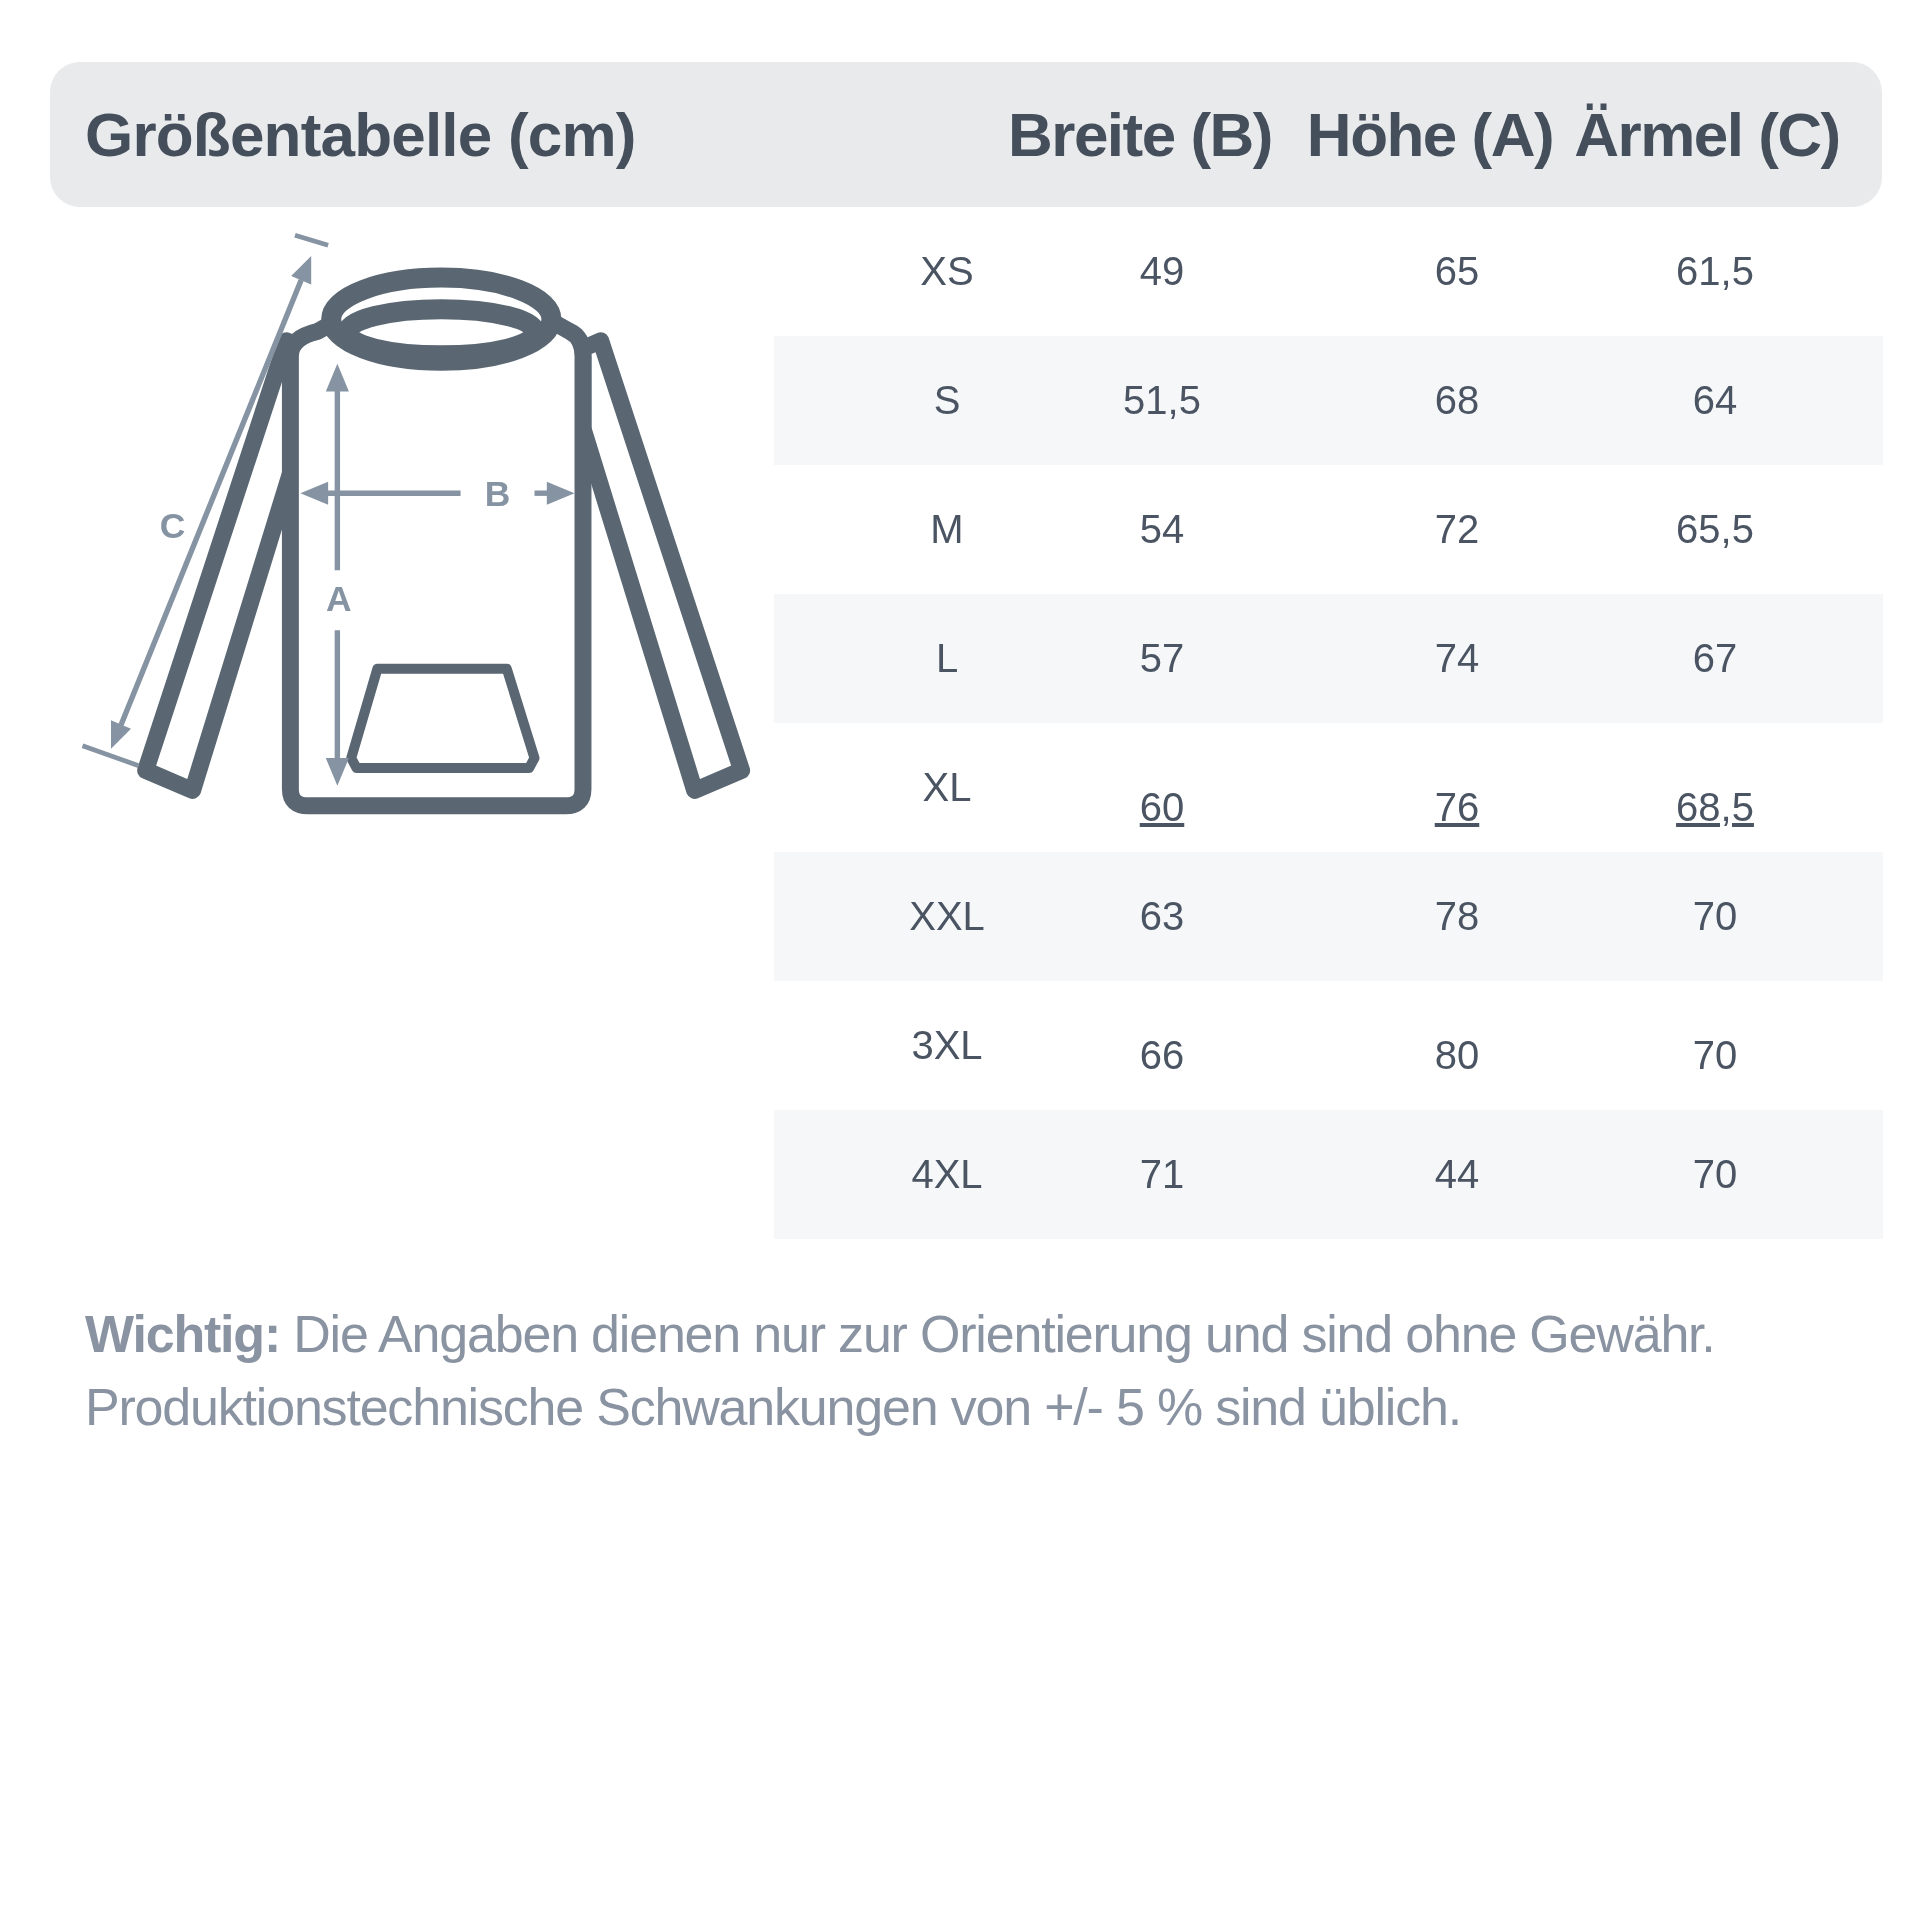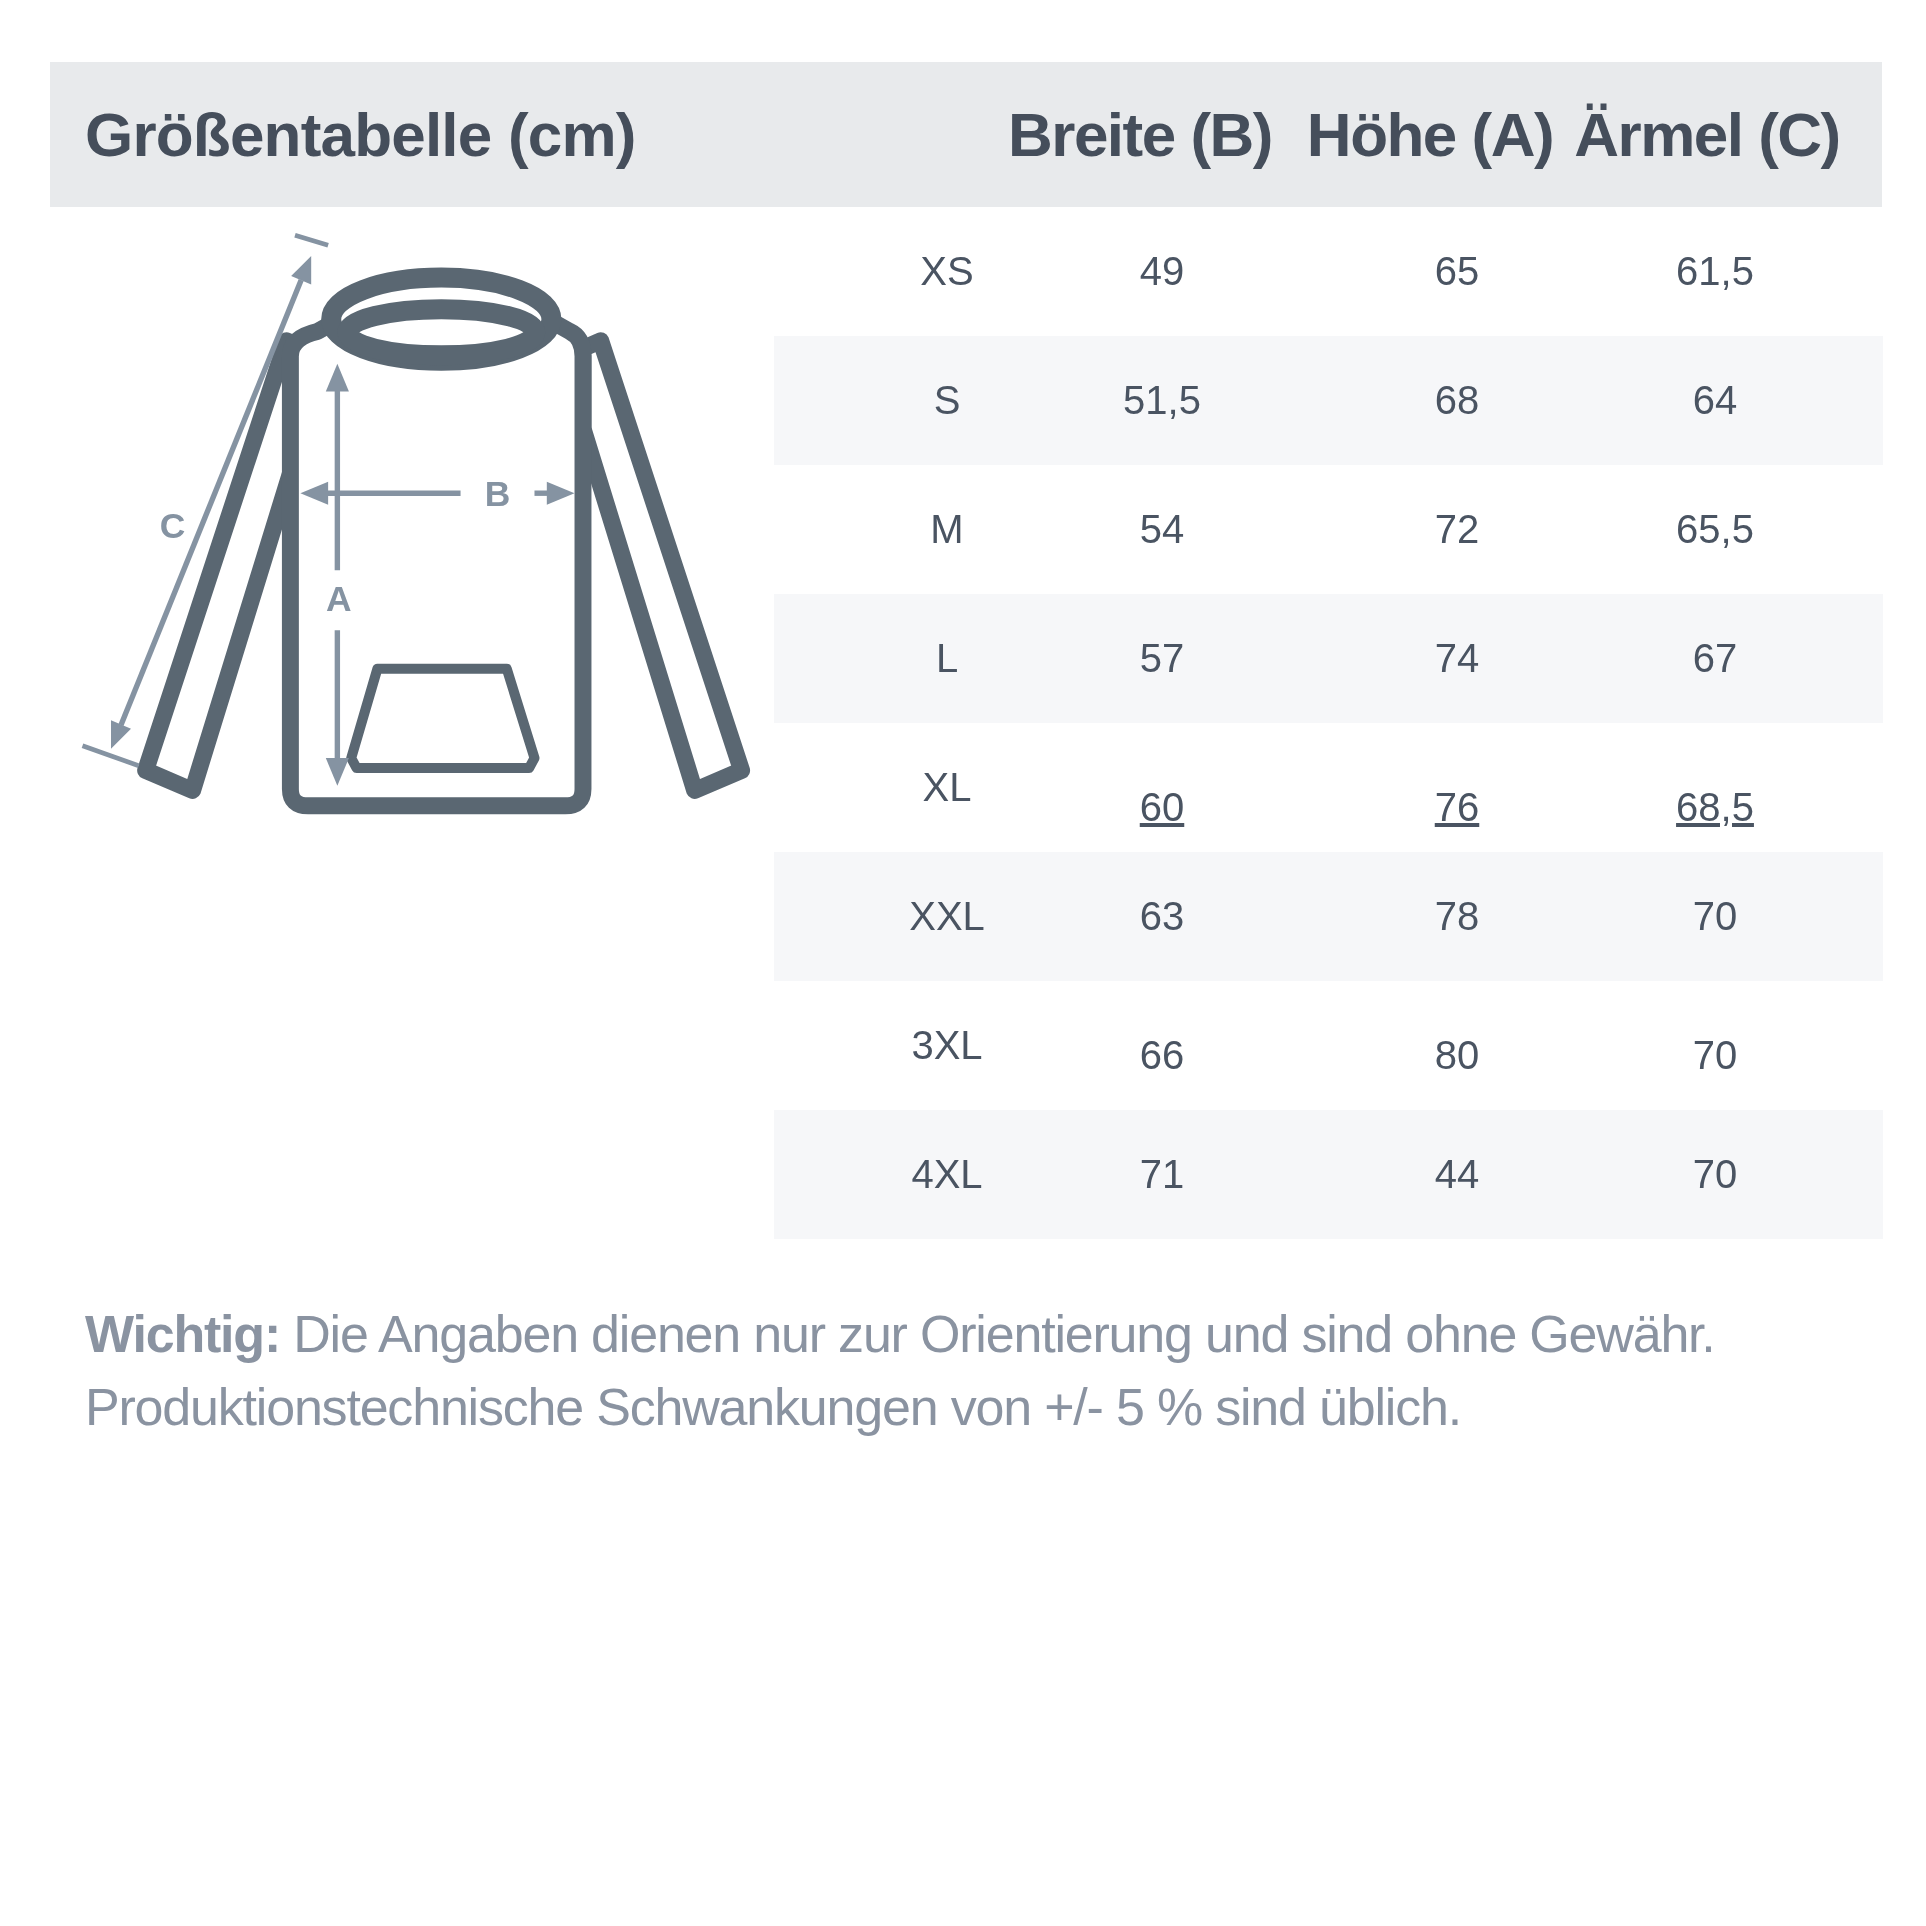--- a/index.html
+++ b/index.html
@@ -4,20 +4,21 @@
 <style>
   html,body{margin:0;padding:0;background:#ffffff;}
   .page{
     position:relative;width:1926px;height:1926px;overflow:hidden;
     font-family:"Liberation Sans", sans-serif;background:#ffffff;
   }
   
   .header-bar{
     position:absolute;left:50px;top:62px;width:1832px;height:145px;
     background:#e8eaec;
+    border-radius:30px;
   }
   .header-title{
     position:absolute;left:35px;top:0;height:145px;line-height:145px;
     font-size:62px;font-weight:bold;color:#454e5b;letter-spacing:-0.8px;white-space:nowrap;
   }
   .header-col{
     position:absolute;top:0;height:145px;line-height:145px;transform:translateX(-50%);
     font-size:62px;font-weight:bold;color:#454e5b;letter-spacing:-1.5px;white-space:nowrap;
   }
   .col-breite{left:1090px;}  

